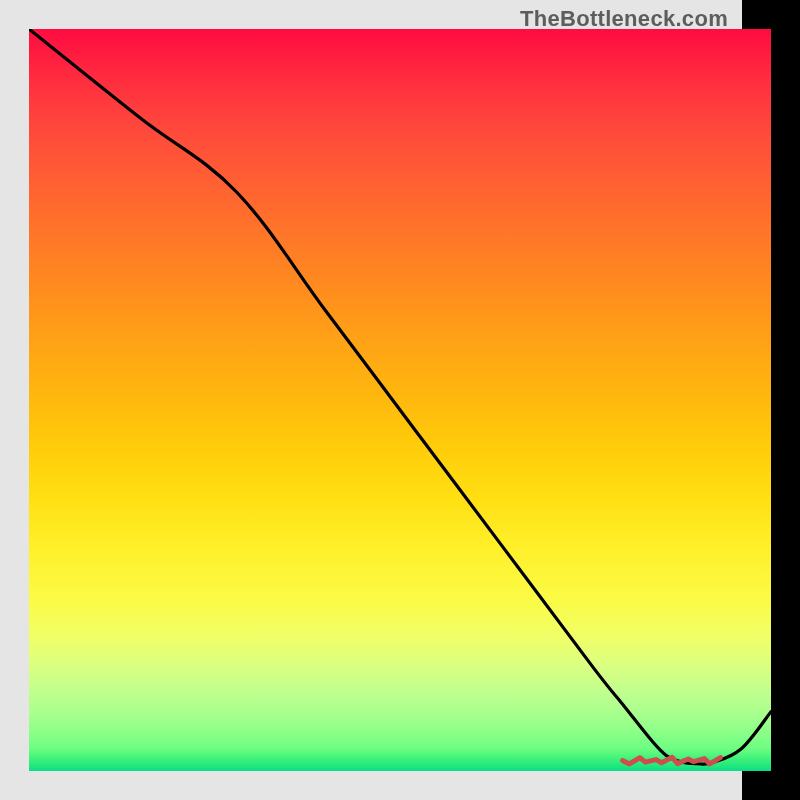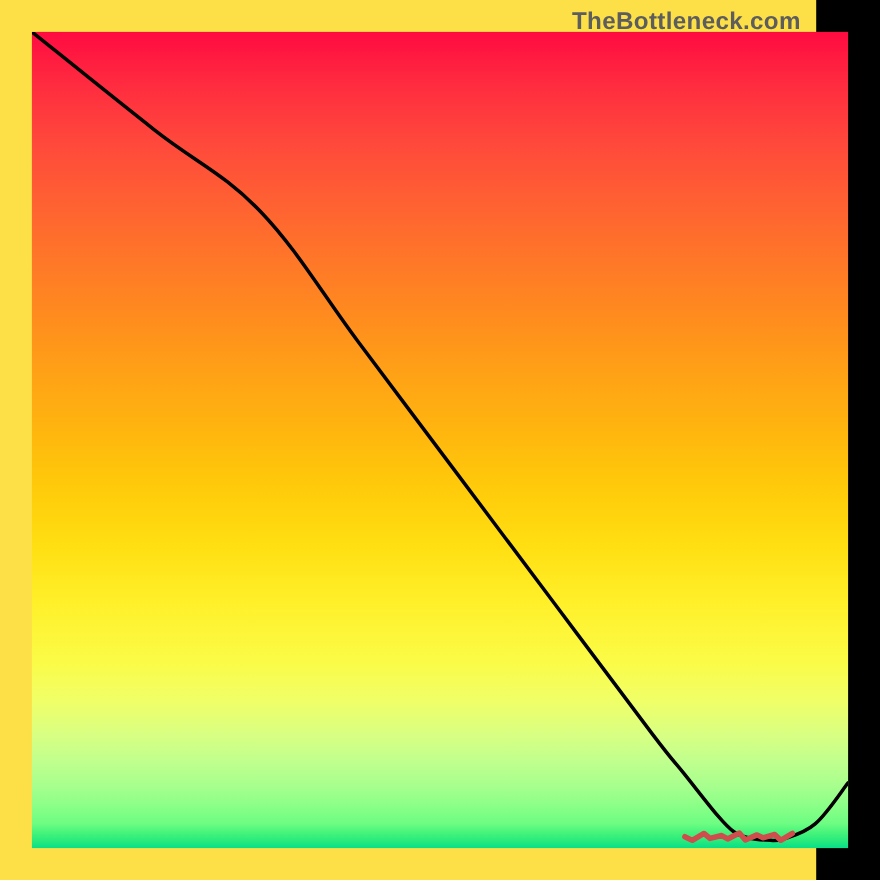--- a/index.html
+++ b/index.html
@@ -8,21 +8,21 @@
     width: 800px;
     height: 800px;
     background: #000;
     overflow: hidden;
     font-family: Arial, Helvetica, sans-serif;
   }
   .frame {
     position: relative;
     width: 742px;
     height: 800px;
-    background: #fde047;
+    background: #e5e5e5;
   }
   .watermark {
     position: absolute;
     top: 6px;
     right: 14px;
     font-size: 22px;
     font-weight: 600;
     color: #5d5d5d;
     letter-spacing: 0.3px;
     z-index: 2;

